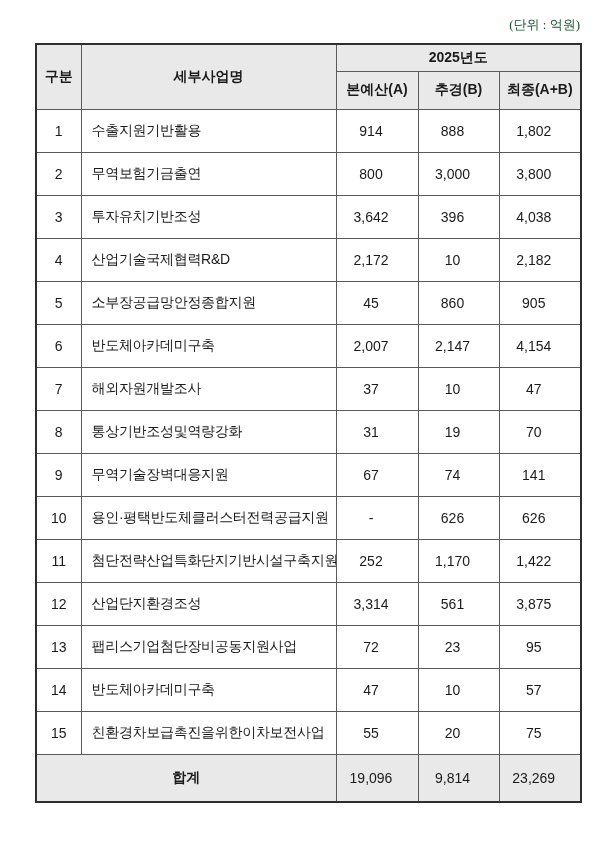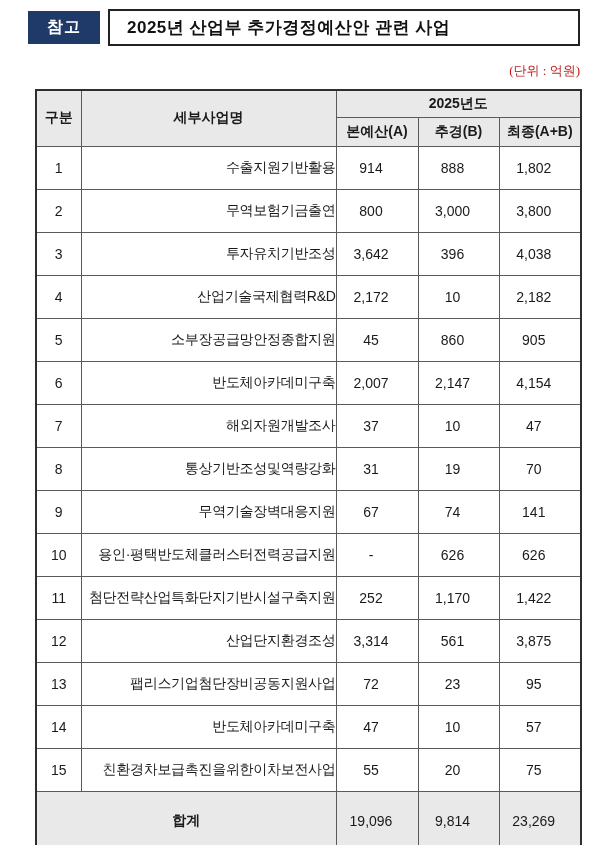--- a/index.html
+++ b/index.html
@@ -56,21 +56,21 @@
     font-size: 17px;
     font-weight: bold;
     letter-spacing: 0.5px;
     color: #111111;
   }
   .unit-note {
     text-align: right;
     margin: 16px 20px 0 0;
     font-size: 13px;
     font-family: "Liberation Serif", "DejaVu Serif", serif;
-    color: #b91c1c;
+    color: #14532d;
   }
   table.budget {
     border-collapse: collapse;
     table-layout: fixed;
     width: 545px;
     margin: 9px 0 10px 35px;
     border: 2px solid var(--border-outer);
   }
   table.budget th, table.budget td {
     border: 1px solid var(--border-inner);
@@ -78,46 +78,40 @@
     color: var(--text);
     overflow: hidden;
     white-space: nowrap;
   }
   table.budget thead th {
     background: var(--header-bg);
     font-weight: bold;
     text-align: center;
   }
   tr.year-row th { height: 27px; }
-  tr.sub-row th { height: 29px; }
+  tr.sub-row th { height: 38px; }
   tbody td { height: 43px; background: #ffffff; }
   td.no { text-align: center; }
-  td.name { text-align: right; padding-left: 0; letter-spacing: -0.3px; }
+  td.name { text-align: left; padding-left: 10px; letter-spacing: -0.3px; }
   td.num { text-align: center; padding-right: 12px; }
   tfoot td {
     background: var(--total-bg);
-    height: 60px;
+    height: 48px;
   }
   td.total-label {
     text-align: center;
     font-weight: bold;
     font-size: 15px;
   }
 </style>
 </head>
 <body>
 
 <div class="page">
 
-  <div class="header-row">
-    <div class="badge">참고</div>
-    <div class="title-box">
-      <h1>2025년 산업부 추가경정예산안 관련 사업</h1>
-    </div>
-  </div>
 
   <div class="unit-note">(단위 : 억원)</div>
 
   <table class="budget">
     <colgroup>
       <col style="width:45px">
       <col style="width:255px">
       <col style="width:82px">
       <col style="width:81px">
       <col style="width:82px">

